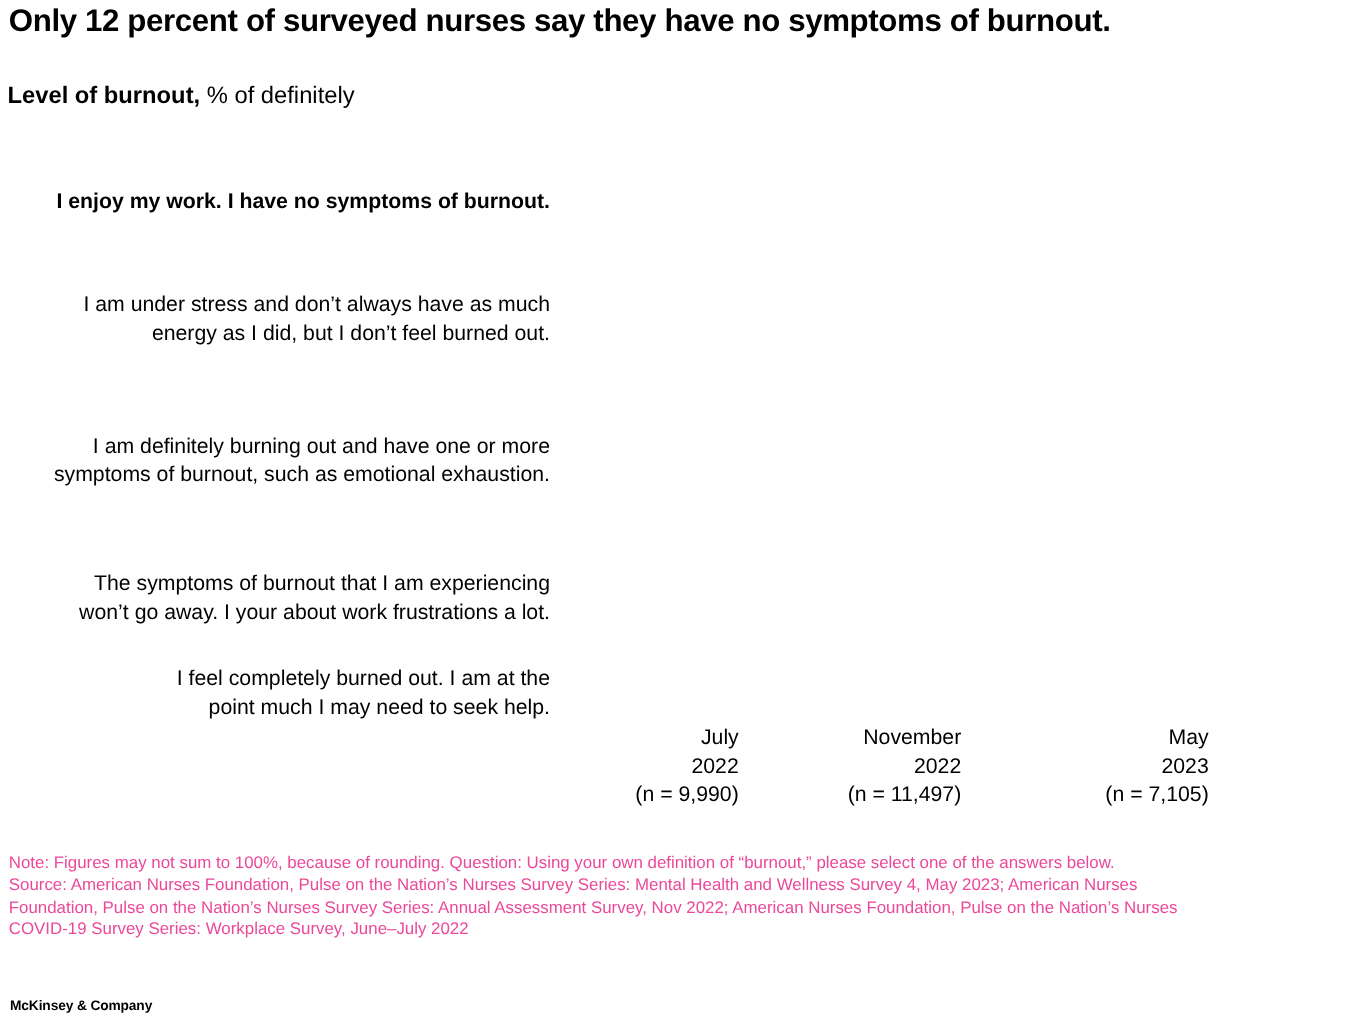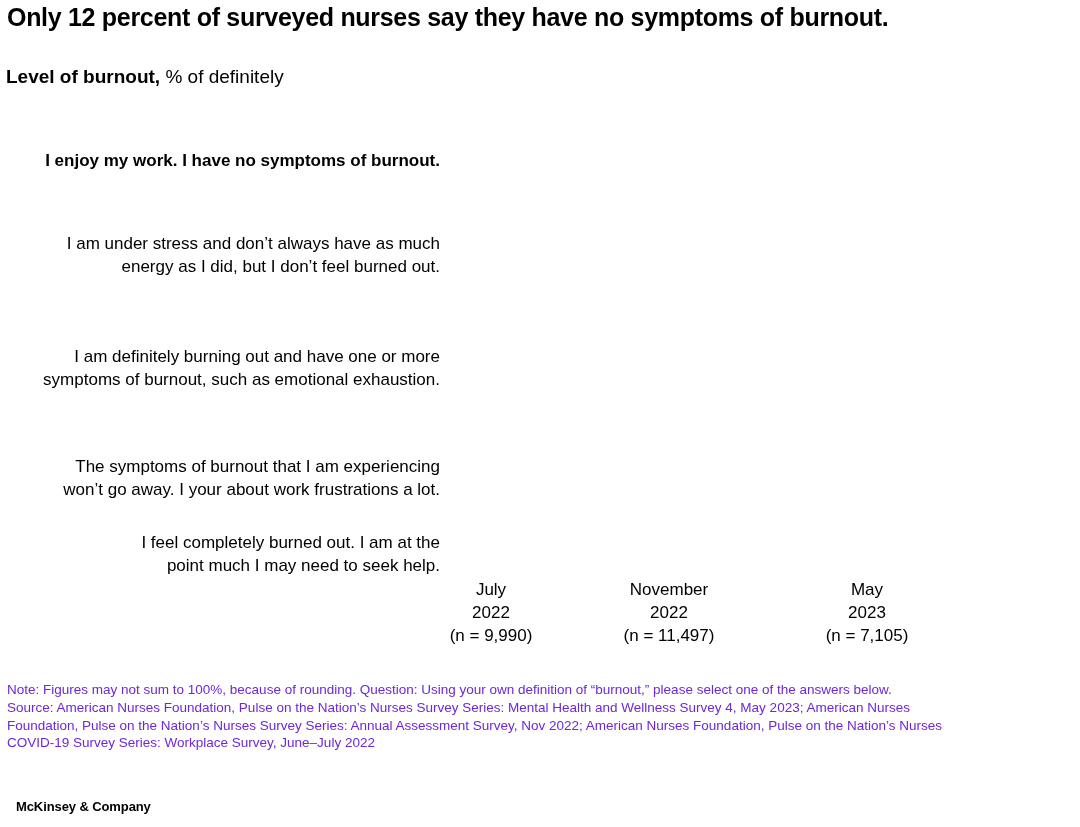--- a/index.html
+++ b/index.html
@@ -47,39 +47,39 @@
     font-size: 17px;
     line-height: 23px;
     font-weight: 400;
     margin-top: 12px;
   }
   .row-label.row-bold { font-weight: 700; }
   .col-header {
     position: absolute;
     top: 578px;
     width: 200px;
-    text-align: center;
+    text-align: right;
     font-size: 17px;
     line-height: 23px;
   }
   .note {
     position: absolute;
     left: 7px;
     top: 681px;
     width: 1030px;
     font-size: 13.5px;
     line-height: 17.8px;
-    color: #6d28d9;
+    color: #ec4899;
     font-weight: 400;
   }
   .brand {
     position: absolute;
-    left: 16px;
+    left: 8px;
     top: 799px;
-    font-size: 13px;
+    font-size: 11px;
     font-weight: 700;
     letter-spacing: -0.1px;
   }
 </style>
 </head>
 <body>
 
 <div class="page">
 
   <div class="title">Only 12 percent of surveyed nurses say they have no symptoms of burnout.</div>

